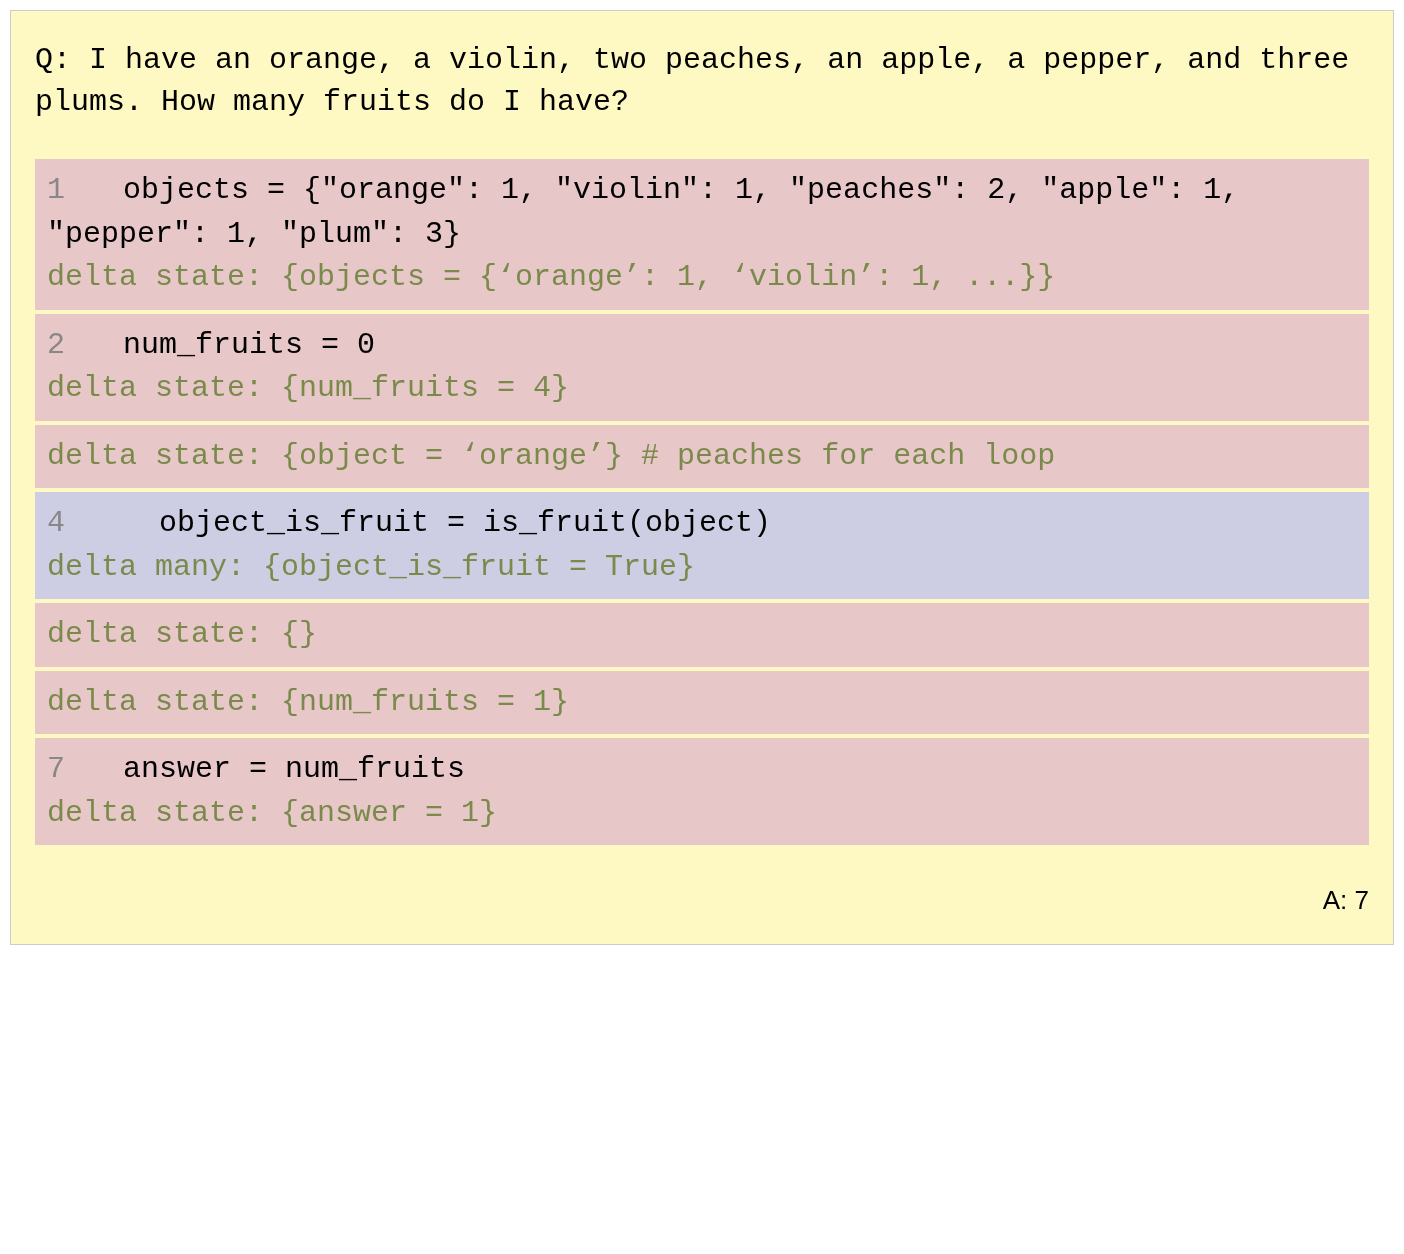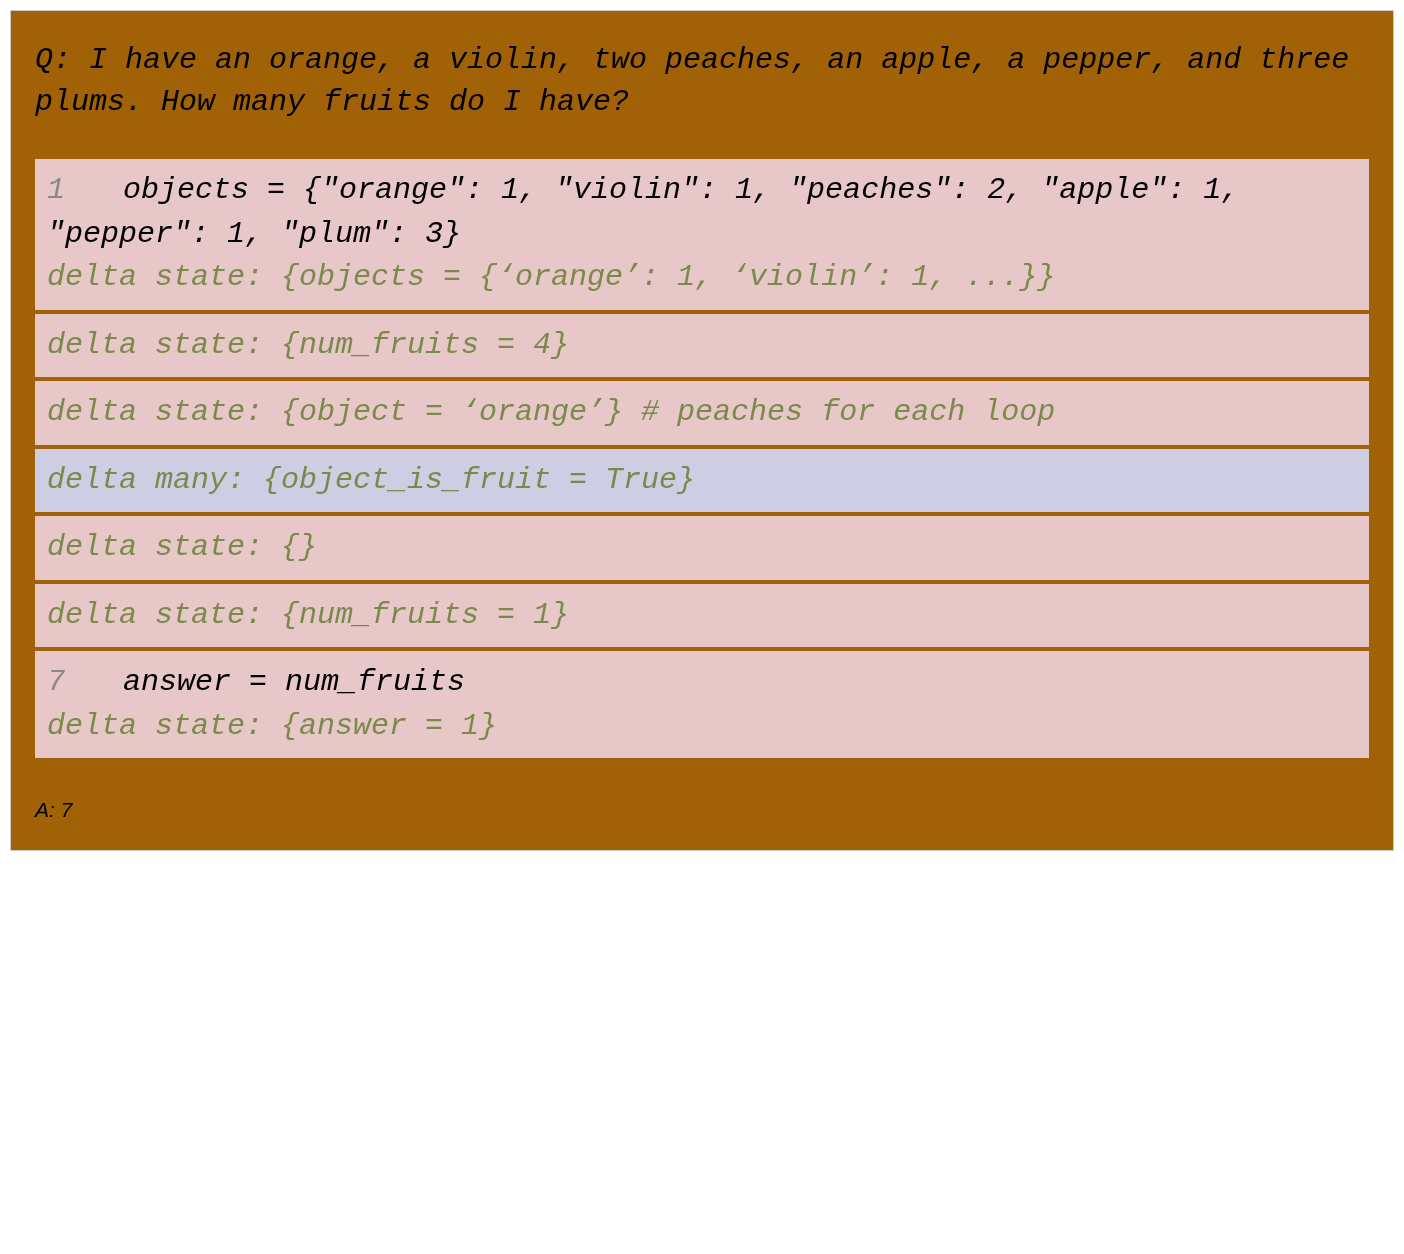--- a/index.html
+++ b/index.html
@@ -8,23 +8,22 @@
       box-sizing: border-box;
     }
     body {
       font-family: 'Menlo', 'Consolas', 'Courier New', monospace;
       background: #ffffff;
       padding: 10px;
     }
     .container {
       width: 1384px;
       border: 1px solid #ccc;
-      background: #a16207;
+      background: #fef9c3;
       padding: 28px 24px 28px 24px;
-      font-style: italic;
     }
     .question {
       font-size: 30px;
       line-height: 1.4;
       color: #000;
       margin-bottom: 36px;
     }
     .code-blocks {
       display: flex;
       flex-direction: column;
@@ -54,45 +53,48 @@
       text-align: left;
       padding-right: 8px;
     }
     .delta-state {
       color: #7a8a4a;
       white-space: pre-wrap;
       word-break: break-word;
     }
     .answer {
       font-family: -apple-system, BlinkMacSystemFont, 'Segoe UI', Arial, sans-serif;
-      font-size: 21px;
+      font-size: 26px;
       color: #000;
+      text-align: right;
     }
     .answer .a-label {
       font-family: -apple-system, BlinkMacSystemFont, 'Segoe UI', Arial, sans-serif;
     }
   </style>
 </head>
 <body>
 
 <div class="container">
   <div class="question">Q: I have an orange, a violin, two peaches, an apple, a pepper, and three plums. How many fruits do I have?</div>
   <div class="code-blocks">
 
   <div class="code-block red">
         <div class="code-line"><span class="line-num">1</span><span>  objects = {"orange": 1, "violin": 1, "peaches": 2, "apple": 1, "pepper": 1, "plum": 3}</span></div>
         <div class="delta-state">delta state: {objects = {‘orange’: 1, ‘violin’: 1, ...}}</div>
       </div>
       <div class="code-block red">
+        <div class="code-line"><span class="line-num">2</span><span>  num_fruits = 0</span></div>
         <div class="delta-state">delta state: {num_fruits = 4}</div>
       </div>
       <div class="code-block red">
         <div class="delta-state">delta state: {object = ‘orange’} # peaches for each loop</div>
       </div>
       <div class="code-block blue">
+        <div class="code-line"><span class="line-num">4</span><span>    object_is_fruit = is_fruit(object)</span></div>
         <div class="delta-state">delta many: {object_is_fruit = True}</div>
       </div>
       <div class="code-block red">
         <div class="delta-state">delta state: {}</div>
       </div>
       <div class="code-block red">
         <div class="delta-state">delta state: {num_fruits = 1}</div>
       </div>
       <div class="code-block red">
         <div class="code-line"><span class="line-num">7</span><span>  answer = num_fruits</span></div>

